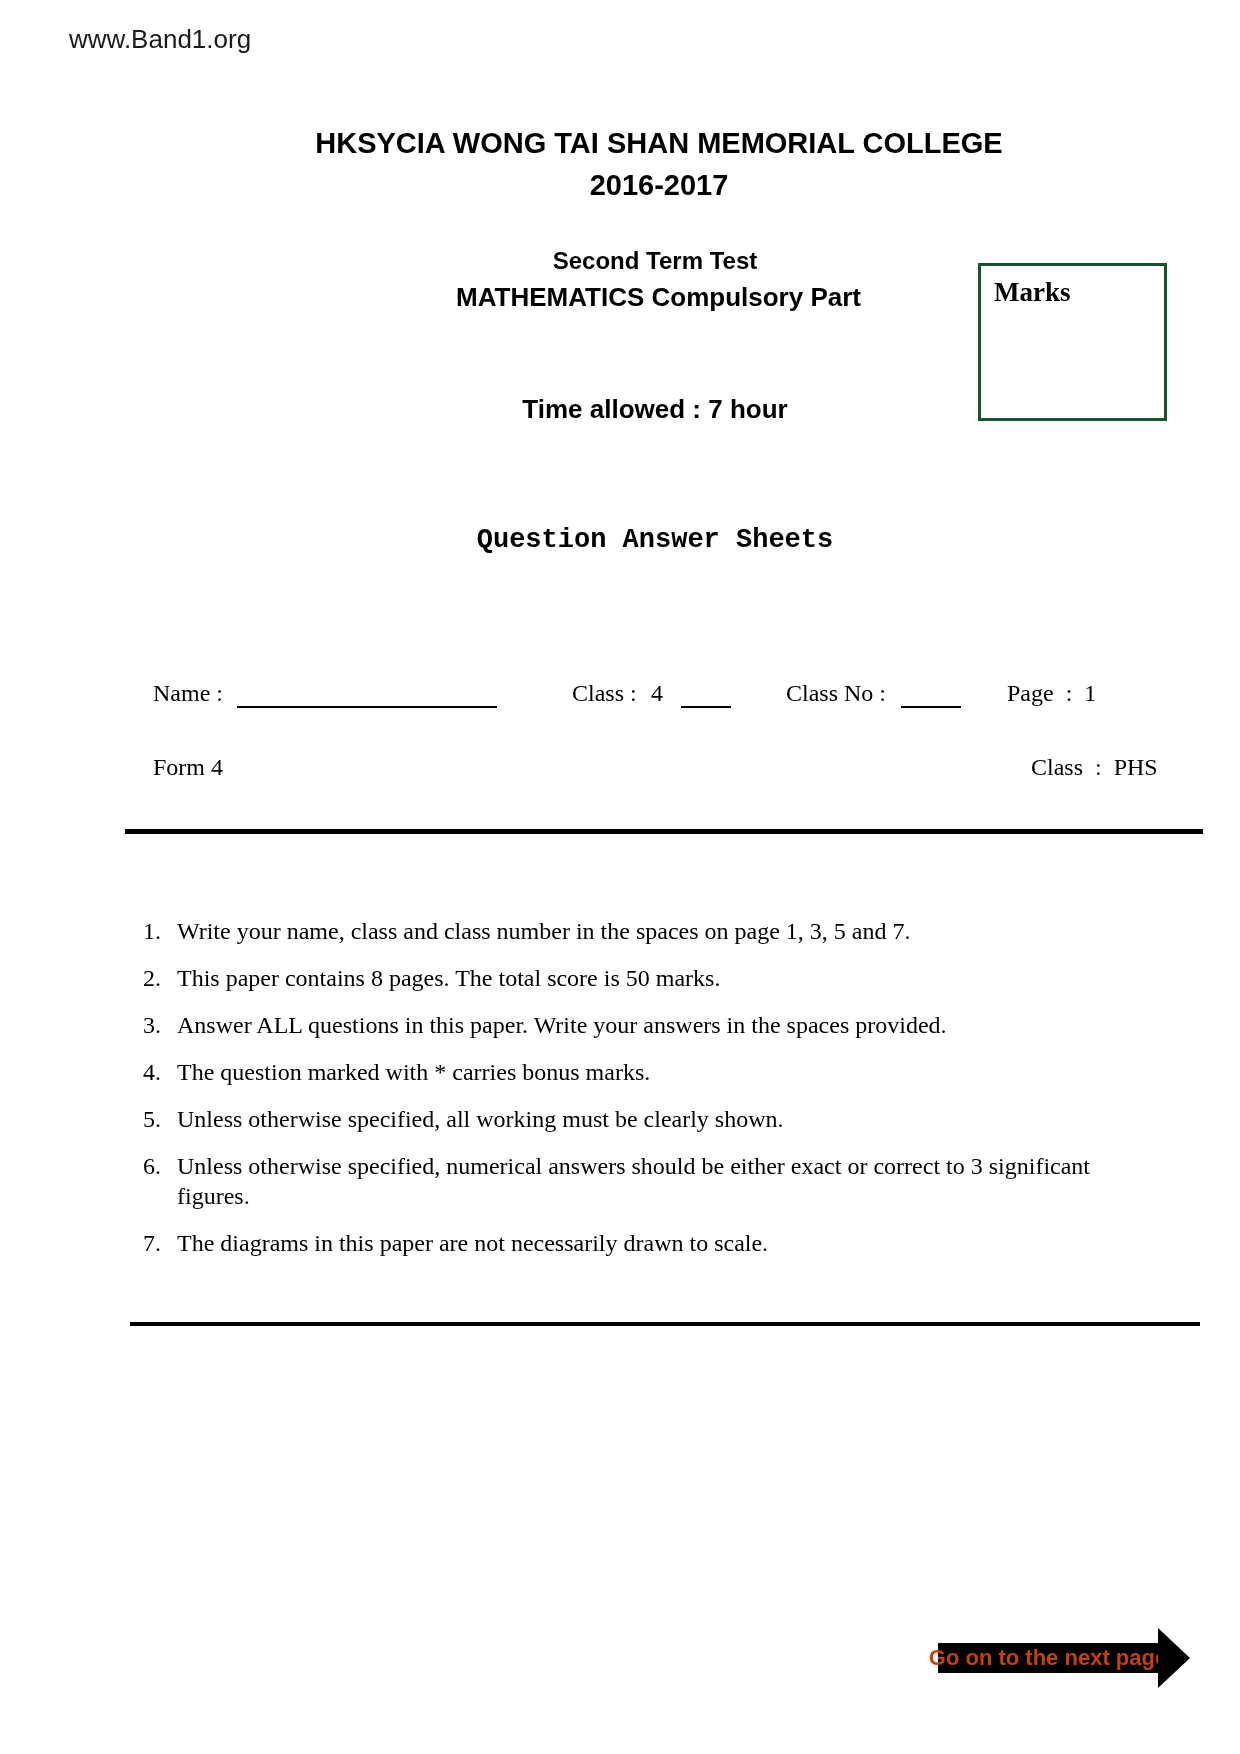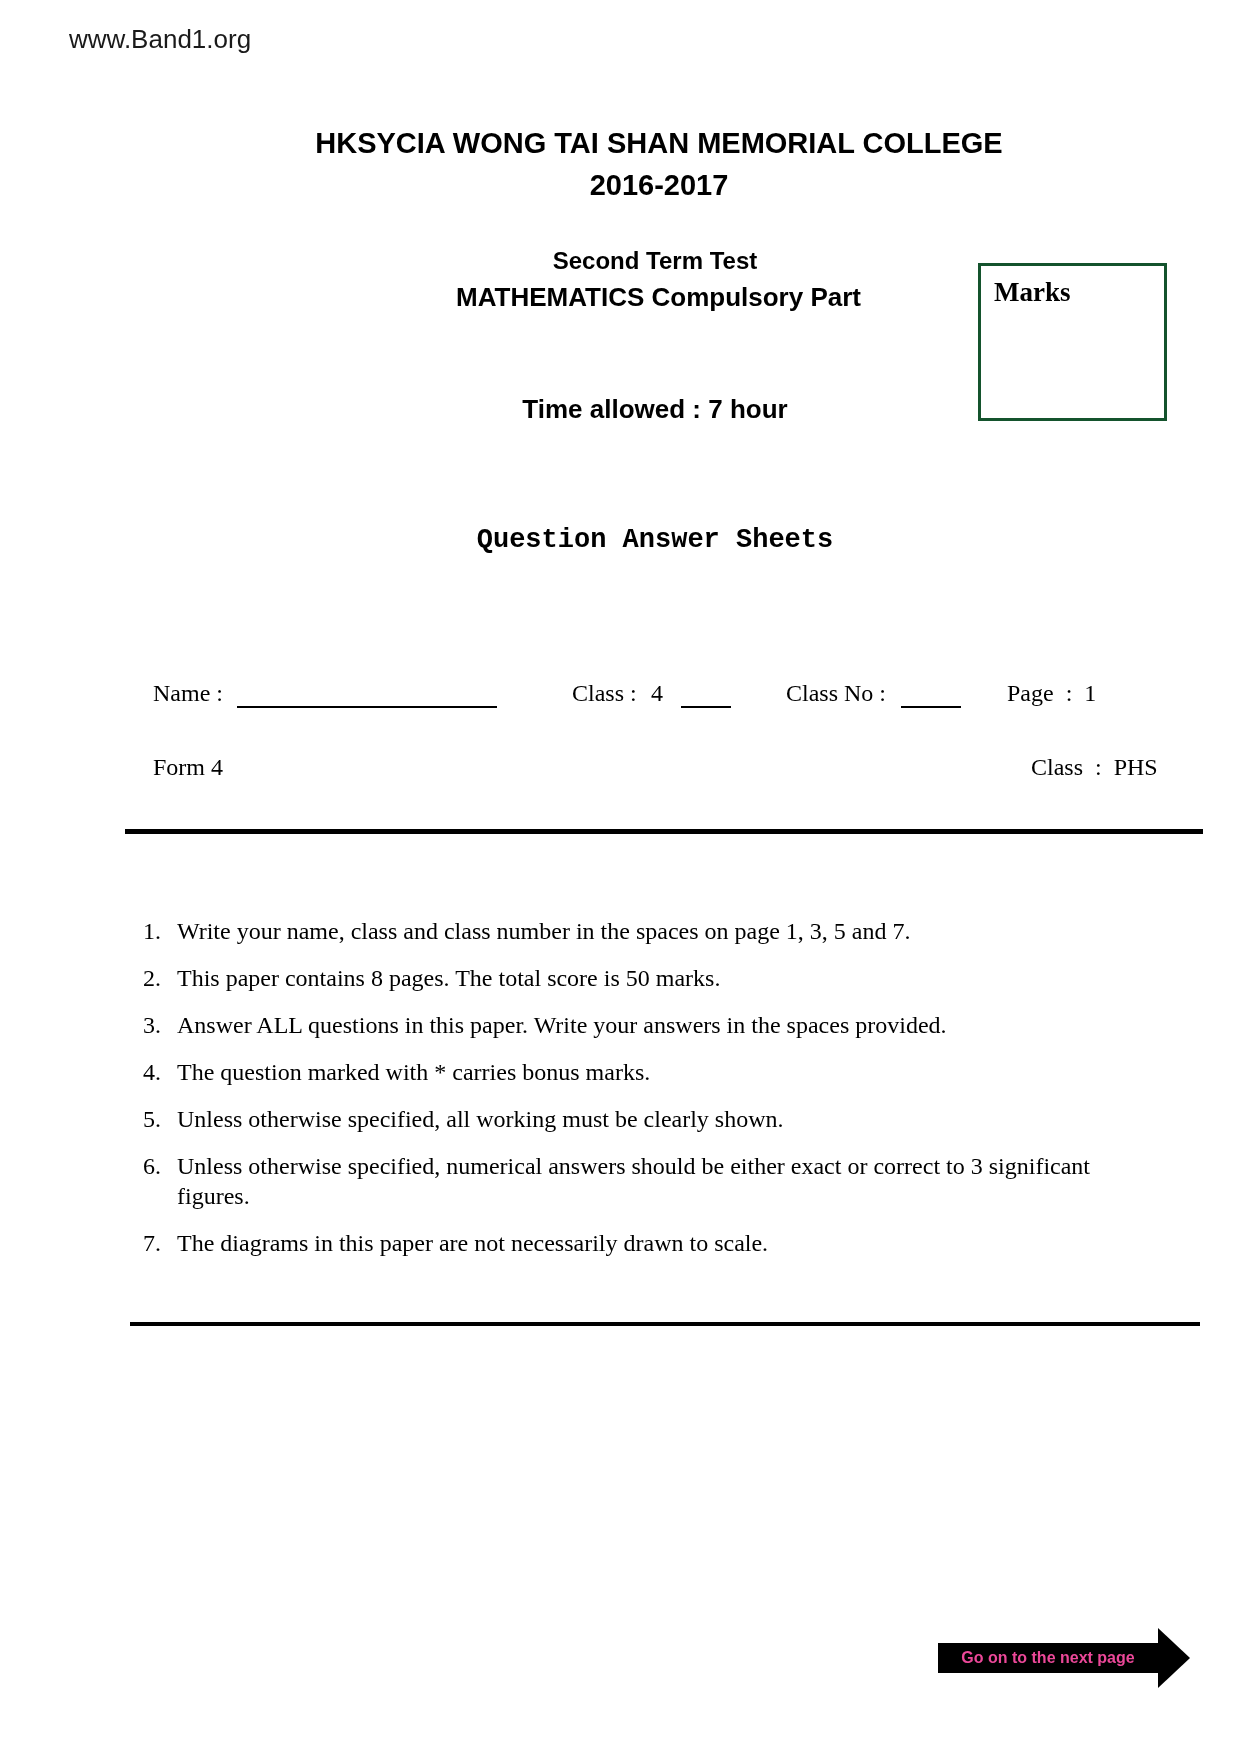--- a/index.html
+++ b/index.html
@@ -76,21 +76,21 @@
     position:absolute; left:903px; top:1628px;
     display:flex; align-items:center;
     height:60px;
   }
   .next-page-bar{
     width:220px; height:30px;
     background:#000000;
     display:flex; align-items:center; justify-content:center;
   }
   .next-page-label{
-    color:#ec4899; font-size:16px; font-weight:bold;
+    color:#c2410c; font-size:22px; font-weight:bold;
     font-family:"Liberation Sans", sans-serif;
     white-space:nowrap;
   }
   .next-page-arrowhead{
     width:0; height:0;
     border-top:30px solid transparent;
     border-bottom:30px solid transparent;
     border-left:32px solid #000000;
   }
 </style>

